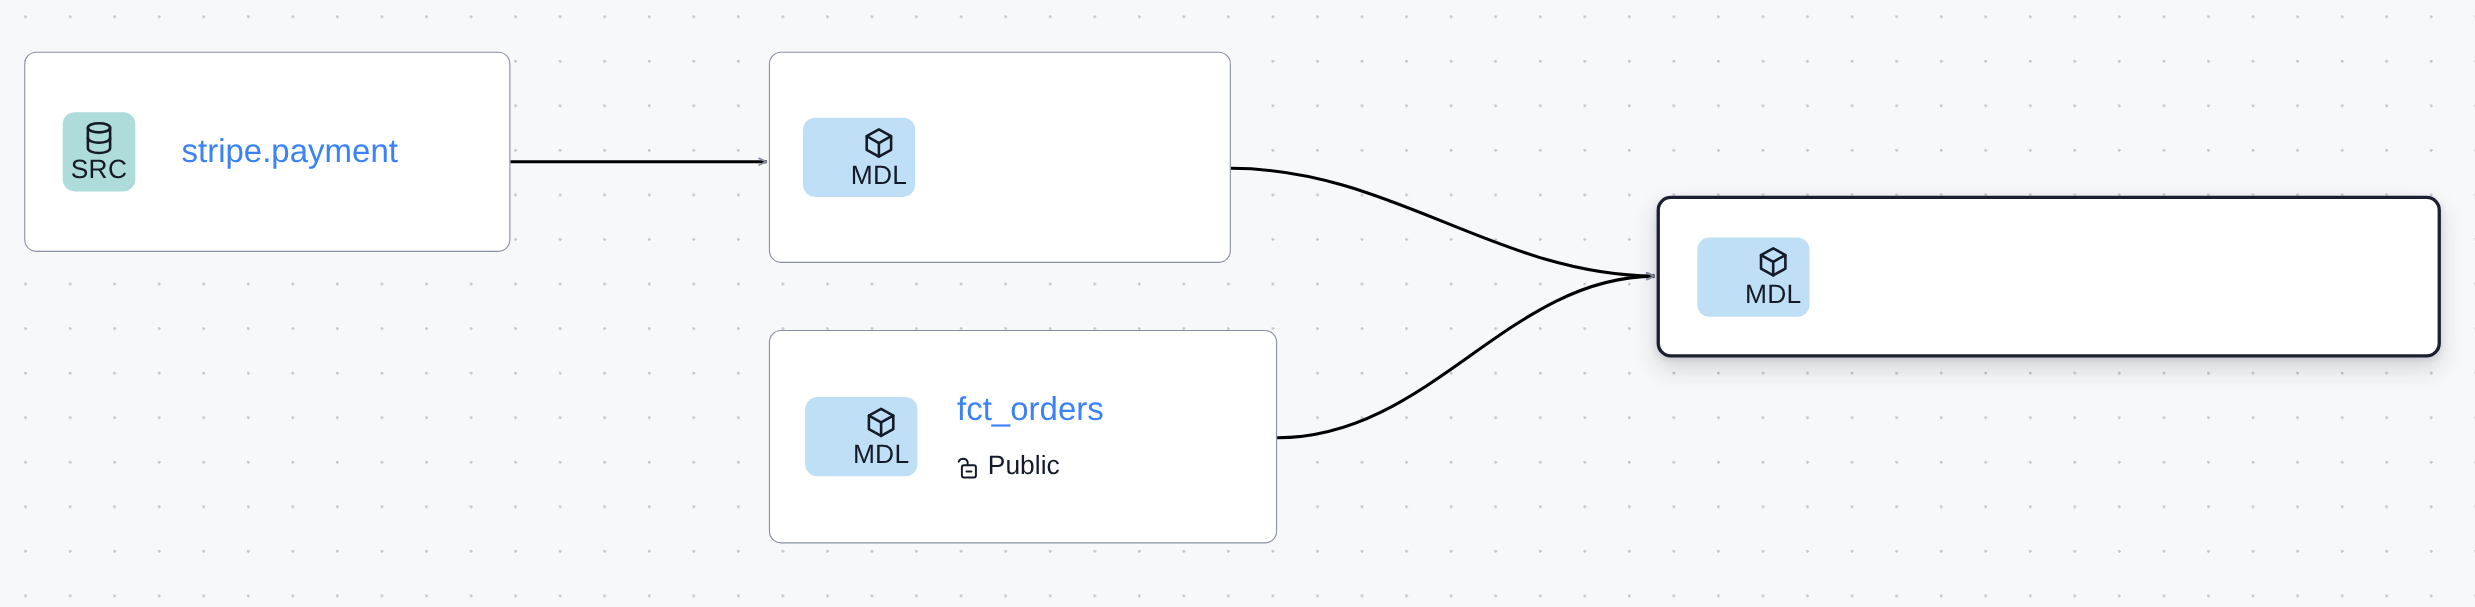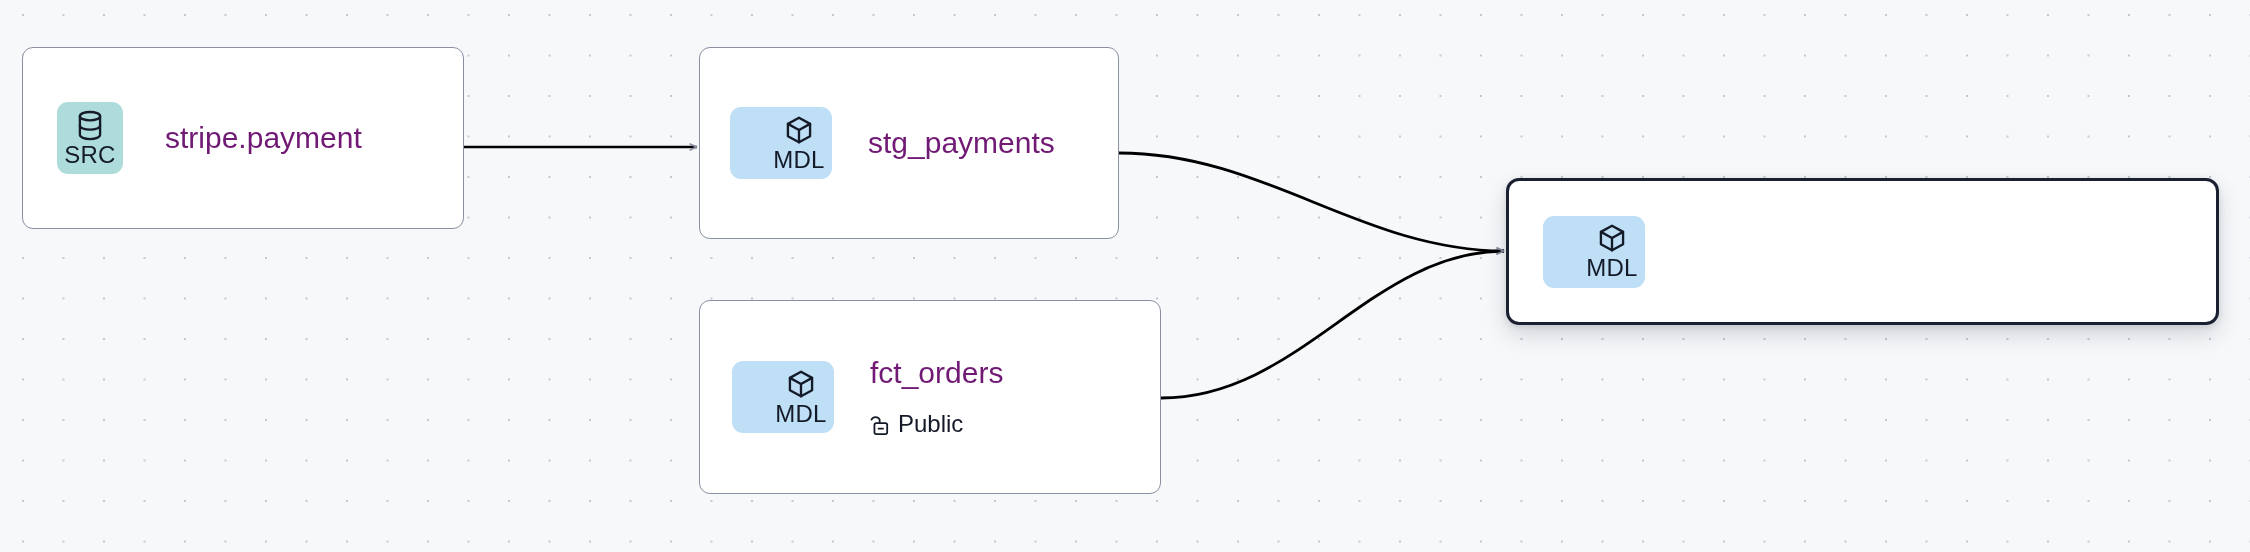--- a/index.html
+++ b/index.html
@@ -80,21 +80,21 @@
   
   .node-body {
     display: flex;
     flex-direction: column;
     justify-content: center;
     min-width: 0;
   }
   .node-title {
     font-size: 30px;
     font-weight: 400;
-    color: #701a75;
+    color: #3b82f6;
     line-height: 1.18;
     white-space: nowrap;
   }
   .node-sub {
     display: flex;
     align-items: center;
     gap: 7px;
     font-size: 24px;
     color: #141a28;
     line-height: 1.2;
@@ -165,23 +165,20 @@
   <div class="node" id="node-stg-payments">
     <div class="badge mdl">
       <span class="glyph">
         <svg width="30" height="32" viewBox="0 0 24 26" fill="none" stroke="#141a28" stroke-width="1.9" stroke-linecap="round" stroke-linejoin="round">
           <path d="M12,2.2 L21,7.2 V17.2 L12,22.2 L3,17.2 V7.2 Z"></path>
           <path d="M3,7.2 L12,12.2 L21,7.2"></path>
           <path d="M12,12.2 V22.2"></path>
         </svg>
       </span>
       <span class="badge-text">MDL</span>
-    </div>
-    <div class="node-body">
-      <div class="node-title">stg_payments</div>
     </div>
   </div>
 
   <div class="node" id="node-fct-orders">
     <div class="badge mdl">
       <span class="glyph">
         <svg width="30" height="32" viewBox="0 0 24 26" fill="none" stroke="#141a28" stroke-width="1.9" stroke-linecap="round" stroke-linejoin="round">
           <path d="M12,2.2 L21,7.2 V17.2 L12,22.2 L3,17.2 V7.2 Z"></path>
           <path d="M3,7.2 L12,12.2 L21,7.2"></path>
           <path d="M12,12.2 V22.2"></path>

